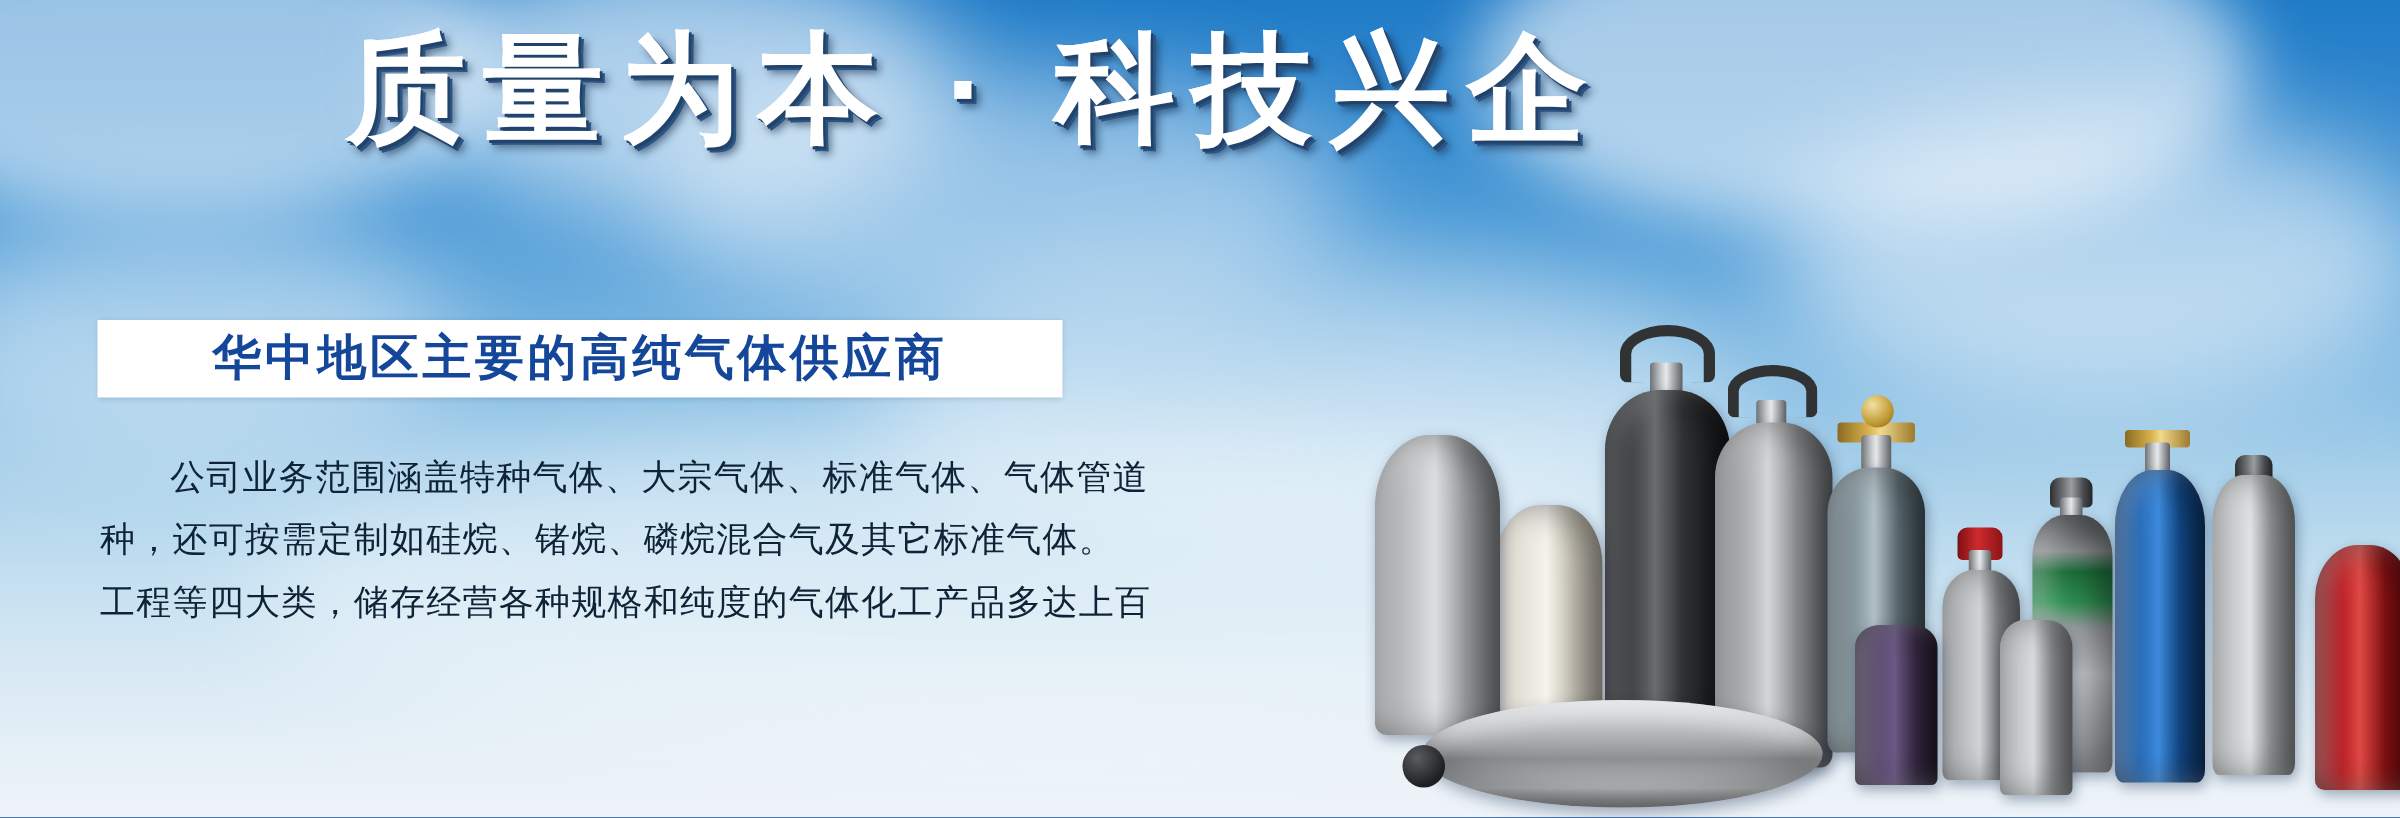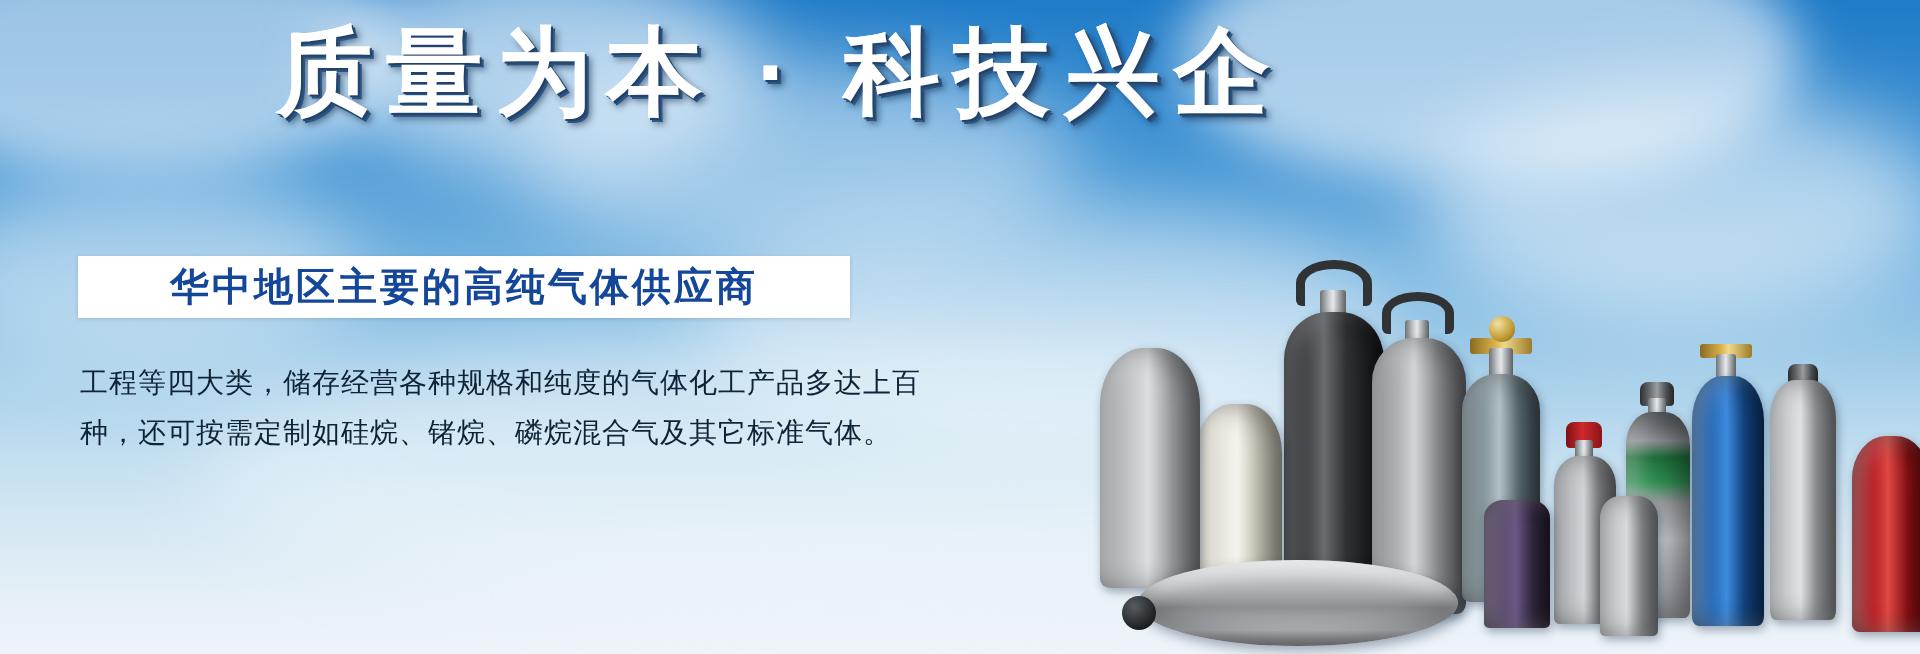--- a/index.html
+++ b/index.html
@@ -192,22 +192,23 @@
 
   <div id="headline-wrap">
     <div id="headline">质量为本 · 科技兴企</div>
   </div>
 
   <div id="highlight-box">
     <div id="highlight-text">华中地区主要的高纯气体供应商</div>
   </div>
 
   <div id="body-text">
+    <div class="line indent">公司业务范围涵盖特种气体、大宗气体、标准气体、气体管道</div>
+    <div class="line">种，还可按需定制如硅烷、锗烷、磷烷混合气及其它标准气体。</div>
     <div class="line">工程等四大类，储存经营各种规格和纯度的气体化工产品多达上百</div>
-    <div class="line">种，还可按需定制如硅烷、锗烷、磷烷混合气及其它标准气体。</div>
   </div>
 
   <div id="cylinders">
 
     <div class="guard" style="left:48px; bottom:348px; width:76px; height:46px;"></div>
     <div class="neck" style="left:72px; bottom:330px; width:26px; height:34px;"></div>
     <div class="cyl" style="left:36px; bottom:42px; width:100px; height:300px;
                 background:linear-gradient(to right,#0d0e10,#3a3c3f 22%,#6a6d70 40%,#303234 62%,#101113 100%);"></div>
 
     <div class="guard" style="left:134px; bottom:320px; width:72px; height:42px;"></div>

